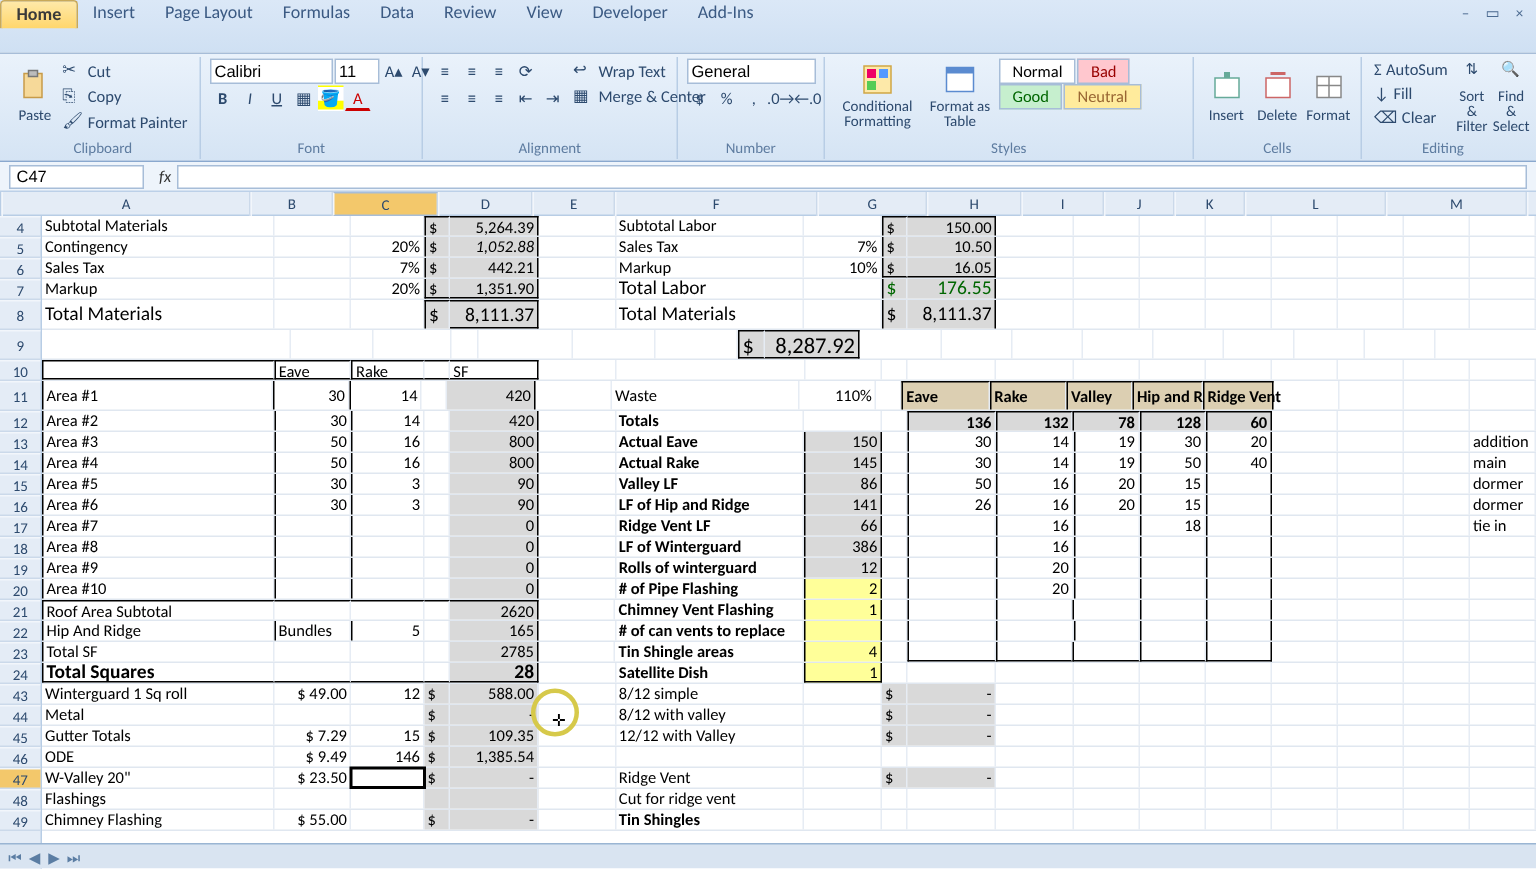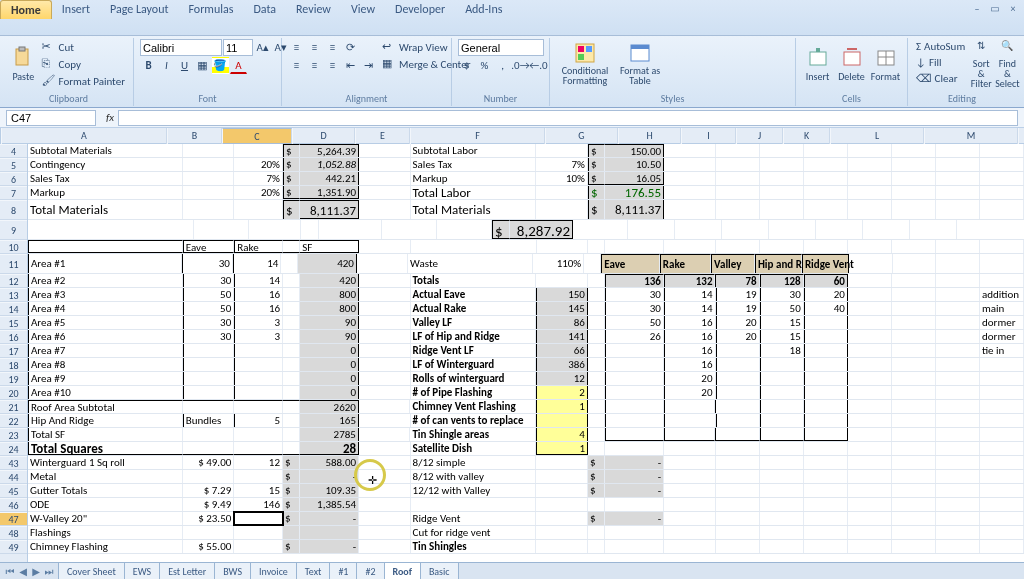--- a/index.html
+++ b/index.html
@@ -166,21 +166,21 @@
           <span class="fmt-btn">≡</span>
           <span class="fmt-btn">≡</span>
           <span class="fmt-btn">≡</span>
           <span class="fmt-btn">⇤</span>
           <span class="fmt-btn">⇥</span>
         </div>
       </div>
       <div class="rg-col">
         <div class="rg-item">
             <span class="ic">↩</span>
-            <span>Wrap View</span>
+            <span>Wrap Text</span>
           </div>
         <div class="rg-item">
             <span class="ic">▦</span>
             <span>Merge &amp; Center</span>
           </div>
       </div>
     </div>
     <div class="ribbon-group-label">Alignment</div>
   </div>
 
@@ -213,20 +213,30 @@
         </div>
       <div class="big-btn" style="width:46px">
           <span class="ic">
             <svg viewBox="0 0 22 22">
               <rect x="2" y="3" width="18" height="16" fill="#fff" stroke="#5b8bd0"></rect>
               <rect x="2" y="3" width="18" height="4" fill="#5b8bd0"></rect>
             </svg>
           </span>
           <span style="line-height:1">Format as Table</span>
         </div>
+      <div class="rg-col" style="gap:0">
+        <div class="fmt-row">
+            <div class="style-cell">Normal</div>
+            <div class="style-cell bad">Bad</div>
+          </div>
+        <div class="fmt-row">
+            <div class="style-cell good">Good</div>
+            <div class="style-cell neutral">Neutral</div>
+          </div>
+      </div>
     </div>
     <div class="ribbon-group-label">Styles</div>
   </div>
 
   <div class="ribbon-group" style="width:112px">
     <div class="ribbon-group-content">
       <div class="big-btn">
           <span class="ic">
             <svg viewBox="0 0 22 22">
               <rect x="3" y="6" width="16" height="13" fill="#fff" stroke="#6a9"></rect>
@@ -910,25 +920,13 @@
   </div>
 </div>
 
 <div class="sheet-tabs">
   <div class="tab-nav">
     <span>⏮</span>
     <span>◀</span>
     <span>▶</span>
     <span>⏭</span>
   </div>
-  <div id="sheet-tabs-list" style="display:flex">
-      <div class="sheet-tab">Cover Sheet</div>
-      <div class="sheet-tab">EWS</div>
-      <div class="sheet-tab">Est Letter</div>
-      <div class="sheet-tab">BWS</div>
-      <div class="sheet-tab">Invoice</div>
-      <div class="sheet-tab">Text</div>
-      <div class="sheet-tab">#1</div>
-      <div class="sheet-tab">#2</div>
-      <div class="sheet-tab active">Roof</div>
-      <div class="sheet-tab">Basic</div>
-    </div>
 </div>
 
 </body></html>

